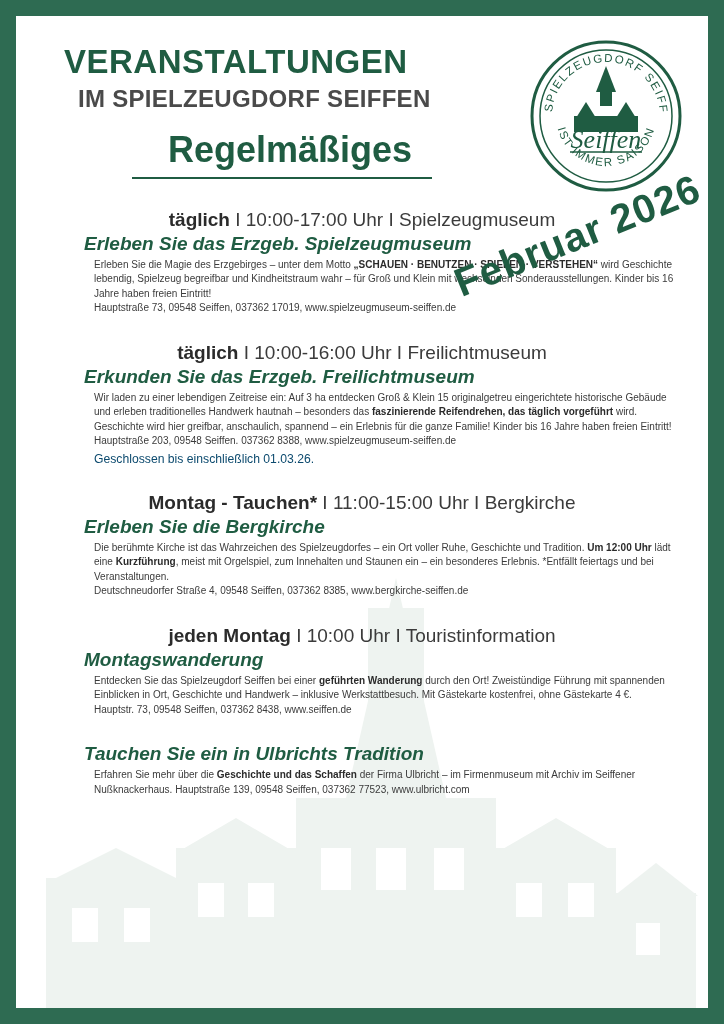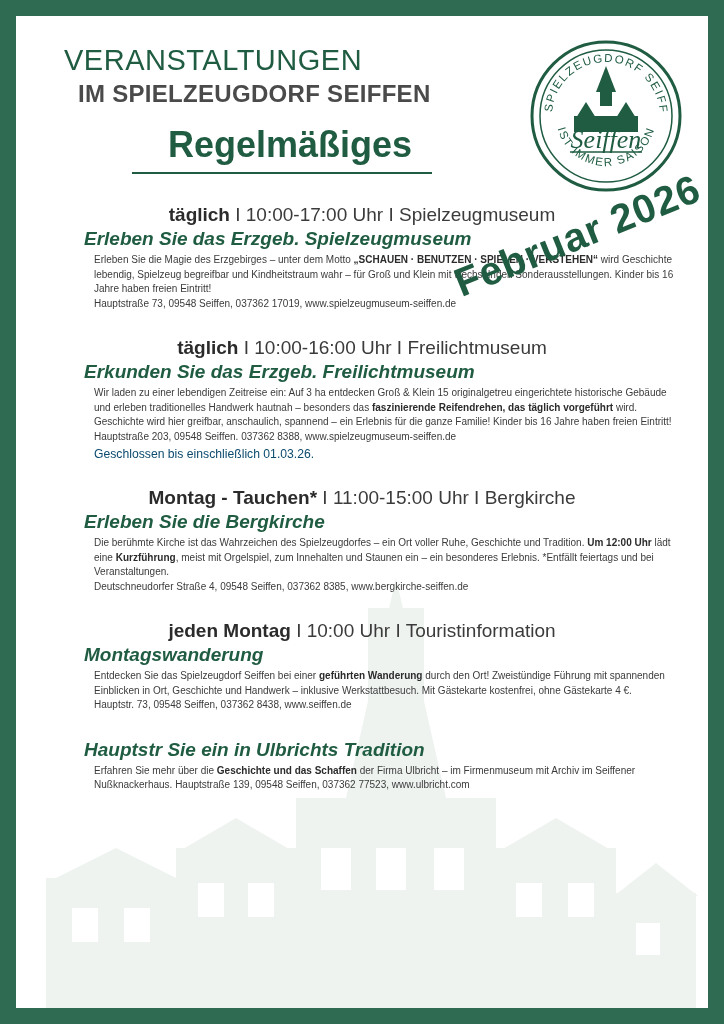--- a/index.html
+++ b/index.html
@@ -37,22 +37,22 @@
     pointer-events: none;
   }
 
   .content {
     position: relative;
     z-index: 3;
     padding: 22px 34px 0 34px;
   }
 
   .title1 {
-    font-size: 29px;
-    font-weight: normal;
+    font-size: 33px;
+    font-weight: bold;
     color: #1f5c42;
     letter-spacing: 0.5px;
     line-height: 1.12;
     margin: 6px 0 0 14px;
   }
   .title2 {
     font-size: 24px;
     font-weight: bold;
     color: #4a4a4a;
     letter-spacing: 0.3px;
@@ -213,19 +213,19 @@
             <div class="ev-head"><b>Montag - Tauchen*</b> I 11:00-15:00 Uhr I Bergkirche</div>
             <div class="ev-title">Erleben Sie die Bergkirche</div>
             <div class="ev-body">Die berühmte Kirche ist das Wahrzeichen des Spielzeugdorfes – ein Ort voller Ruhe, Geschichte und Tradition. <b>Um 12:00 Uhr</b> lädt eine <b>Kurzführung</b>, meist mit Orgelspiel, zum Innehalten und Staunen ein – ein besonderes Erlebnis. *Entfällt feiertags und bei Veranstaltungen.<br>Deutschneudorfer Straße 4, 09548 Seiffen, 037362 8385, www.bergkirche-seiffen.de</div>
           </div>
           <div class="event">
             <div class="ev-head"><b>jeden Montag</b> I 10:00 Uhr I Touristinformation</div>
             <div class="ev-title">Montagswanderung</div>
             <div class="ev-body">Entdecken Sie das Spielzeugdorf Seiffen bei einer <b>geführten Wanderung</b> durch den Ort! Zweistündige Führung mit spannenden Einblicken in Ort, Geschichte und Handwerk – inklusive Werkstattbesuch. Mit Gästekarte kostenfrei, ohne Gästekarte 4 €. Hauptstr. 73, 09548 Seiffen, 037362 8438, www.seiffen.de</div>
           </div>
           <div class="event">
-            <div class="ev-title">Hauptstr Sie ein in Ulbrichts Tradition</div>
+            <div class="ev-title">Tauchen Sie ein in Ulbrichts Tradition</div>
             <div class="ev-body">Erfahren Sie mehr über die <b>Geschichte und das Schaffen</b> der Firma Ulbricht – im Firmenmuseum mit Archiv im Seiffener Nußknackerhaus. Hauptstraße 139, 09548 Seiffen, 037362 77523, www.ulbricht.com</div>
           </div>
         </div>
     </div>
   </div>
 </div>
 
 </body></html>

